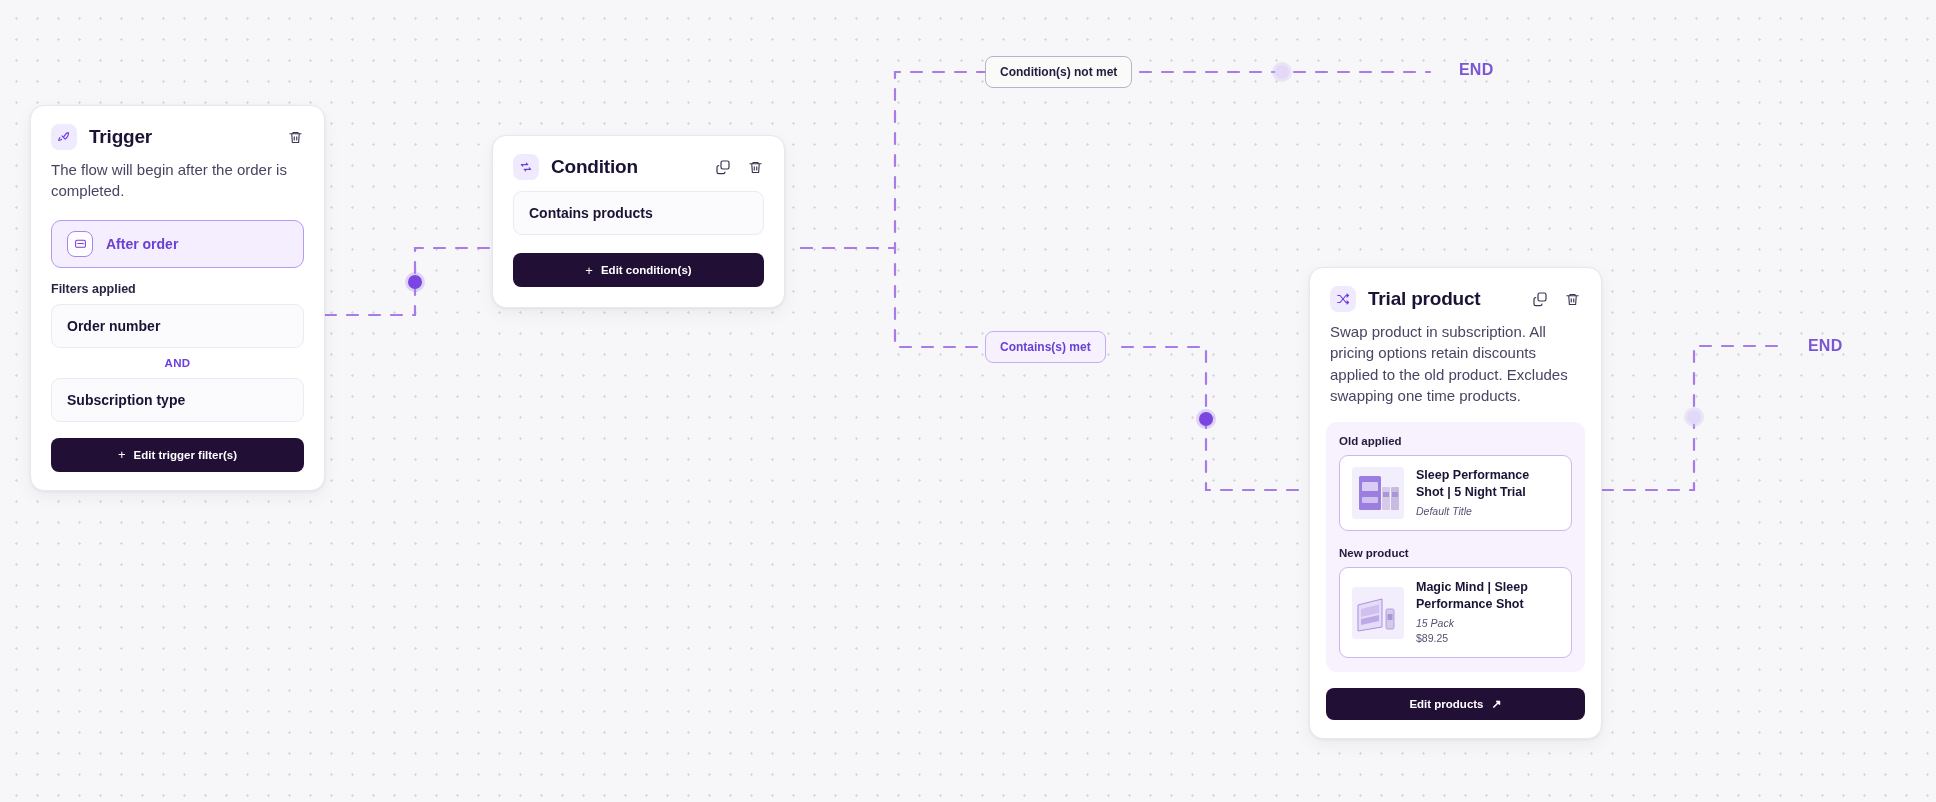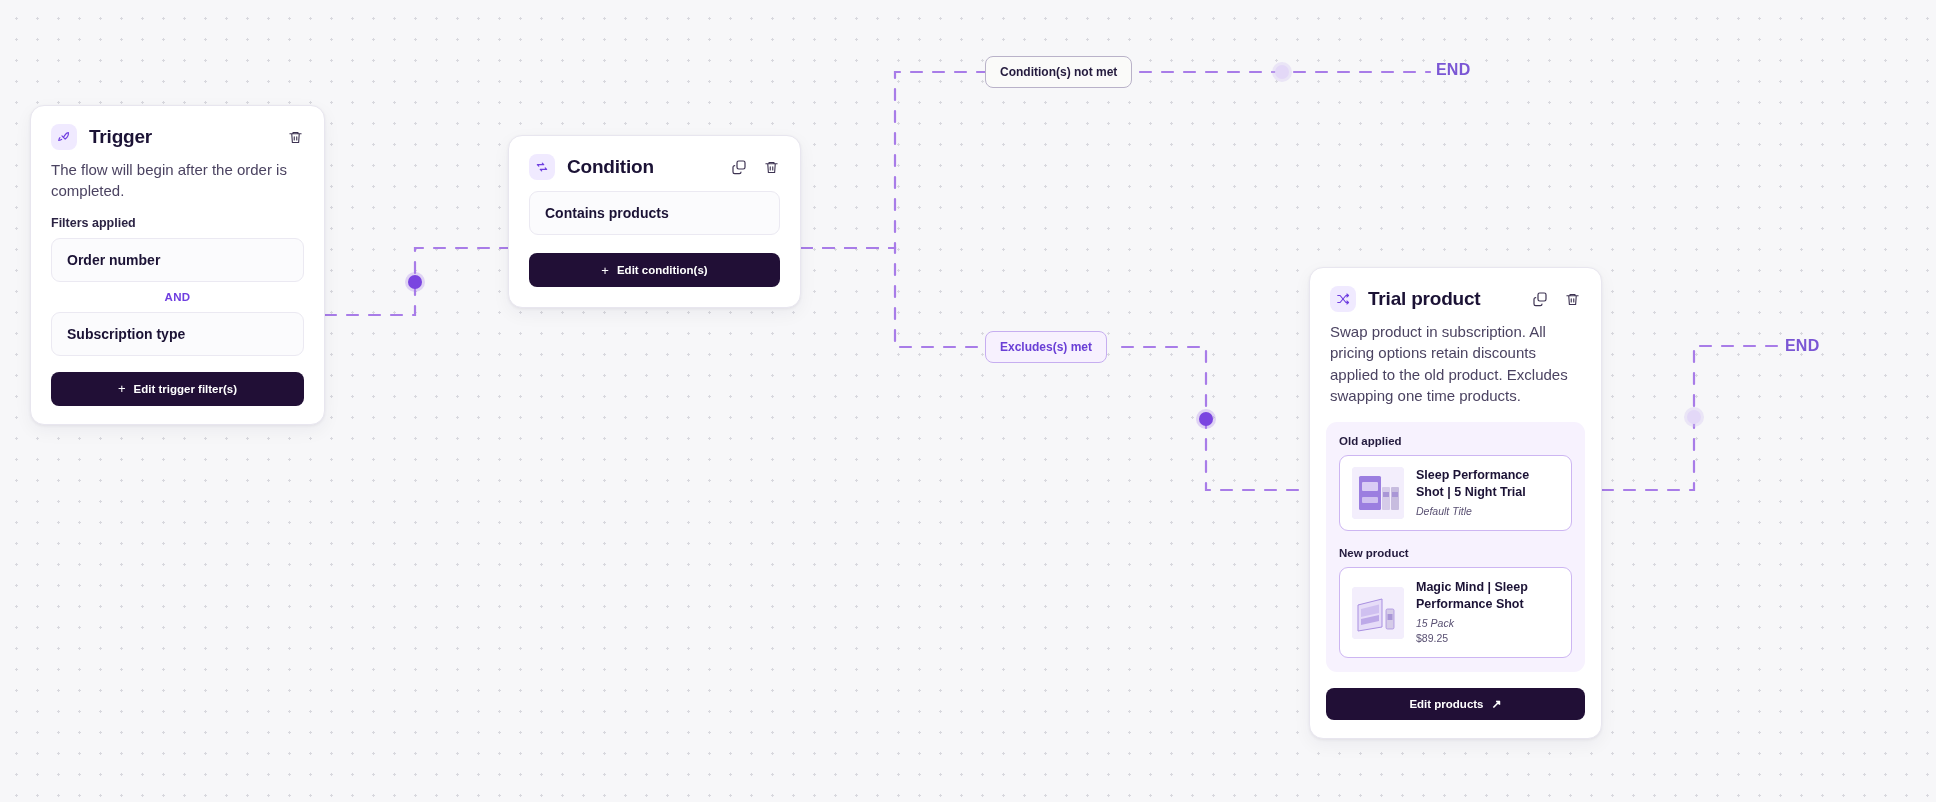--- a/index.html
+++ b/index.html
@@ -113,21 +113,21 @@
     width: 10px; height: 10px; border-radius: 50%; background: #fff;
   }
   .section-label { padding: 14px 20px 8px 20px; font-size: 12.5px; color: #2b2343; font-weight: 600; }
   .and-sep {
     text-align: center; font-size: 11.5px; font-weight: 700;
     color: #6f3ee0; padding: 9px 0 9px 0; letter-spacing: 0.3px;
   }
   #node-trigger .dark-btn { margin-top: 16px; }
 
   
-  #node-condition { left: 508px; top: 135px; width: 293px; padding-bottom: 20px; }
+  #node-condition { left: 492px; top: 135px; width: 293px; padding-bottom: 20px; }
   #node-condition .field-box { margin-top: 11px; }
   #node-condition .dark-btn { margin-top: 18px; }
 
   
   #node-swap { left: 1309px; top: 267px; width: 293px; padding-bottom: 18px; }
   .swap-panel {
     margin: 16px 16px 0 16px;
     background: #f7f2fe;
     border-radius: 11px;
     padding: 13px 13px 14px 13px;
@@ -164,21 +164,21 @@
     background: #fafaf9; border: 1px solid #b9b2c9; color: #231a3d;
   }
   .edge-label.purple {
     background: #f7f1fe; border: 1px solid #c6aef0; color: #6a3fd6;
   }
   #label-not-met { left: 985px; top: 56px; }
   #label-met { left: 985px; top: 331px; }
 
   .end-label {
     position: absolute; z-index: 4;
-    font-size: 16px; font-weight: 600; color: #7a56d4; letter-spacing: 0.2px;
+    font-size: 16px; font-weight: 600; color: #7a56d4; letter-spacing: 0.2px; margin-left: 23px;
   }
   #end-top { left: 1436px; top: 61px; }
   #end-right { left: 1785px; top: 337px; }
 
   .edge-dot {
     position: absolute; z-index: 4;
     width: 14px; height: 14px; border-radius: 50%;
     background: #7a45e0;
     box-shadow: 0 0 0 3px rgba(160,120,235,0.28);
     cursor: pointer;
@@ -228,20 +228,30 @@
         <span class="icon-btn">
           <svg width="15" height="15" viewBox="0 0 24 24" fill="none" stroke="currentColor" stroke-width="1.8" stroke-linecap="round" stroke-linejoin="round">
             <path d="M3 6h18M8 6V4h8v2M6 6l1 14h10l1-14"></path>
             <path d="M10 11v5M14 11v5"></path>
           </svg>
         </span>
       </span>
     </div>
     <div class="node-desc">The flow will begin after the order is completed.</div>
 
+    <div class="trigger-pill">
+      <span class="pill-icon">
+        <svg width="13" height="13" viewBox="0 0 24 24" fill="none" stroke="currentColor" stroke-width="1.9" stroke-linecap="round" stroke-linejoin="round">
+          <rect x="3" y="6" width="18" height="13" rx="2.5"></rect>
+          <path d="M7 12h7"></path>
+          <circle cx="16.5" cy="12" r="1.6" fill="currentColor" stroke="none"></circle>
+        </svg>
+      </span>
+      <span class="pill-label">After order</span>
+    </div>
 
 
     <div class="section-label">Filters applied</div>
     <div class="field-box">Order number</div>
     <div class="and-sep">AND</div>
     <div class="field-box">Subscription type</div>
 
     <button class="dark-btn">
       <span class="glyph">+</span>
       <span>Edit trigger filter(s)</span>
@@ -348,21 +358,21 @@
       </div>
     </div>
 
     <button class="dark-btn">
       <span>Edit products</span>
       <span class="arrow">↗</span>
     </button>
   </div>
 
   <div class="edge-label neutral" id="label-not-met">Condition(s) not met</div>
-  <div class="edge-label purple" id="label-met">Excludes(s) met</div>
+  <div class="edge-label purple" id="label-met">Contains(s) met</div>
 
   <div class="end-label" id="end-top">END</div>
   <div class="end-label" id="end-right">END</div>
 
   <div class="edge-dot" id="dot-trigger-out"></div>
   <div class="edge-dot" id="dot-swap-in"></div>
   <div class="edge-dot muted" id="dot-end-top"></div>
   <div class="edge-dot muted" id="dot-end-right"></div>
 
 </div>

